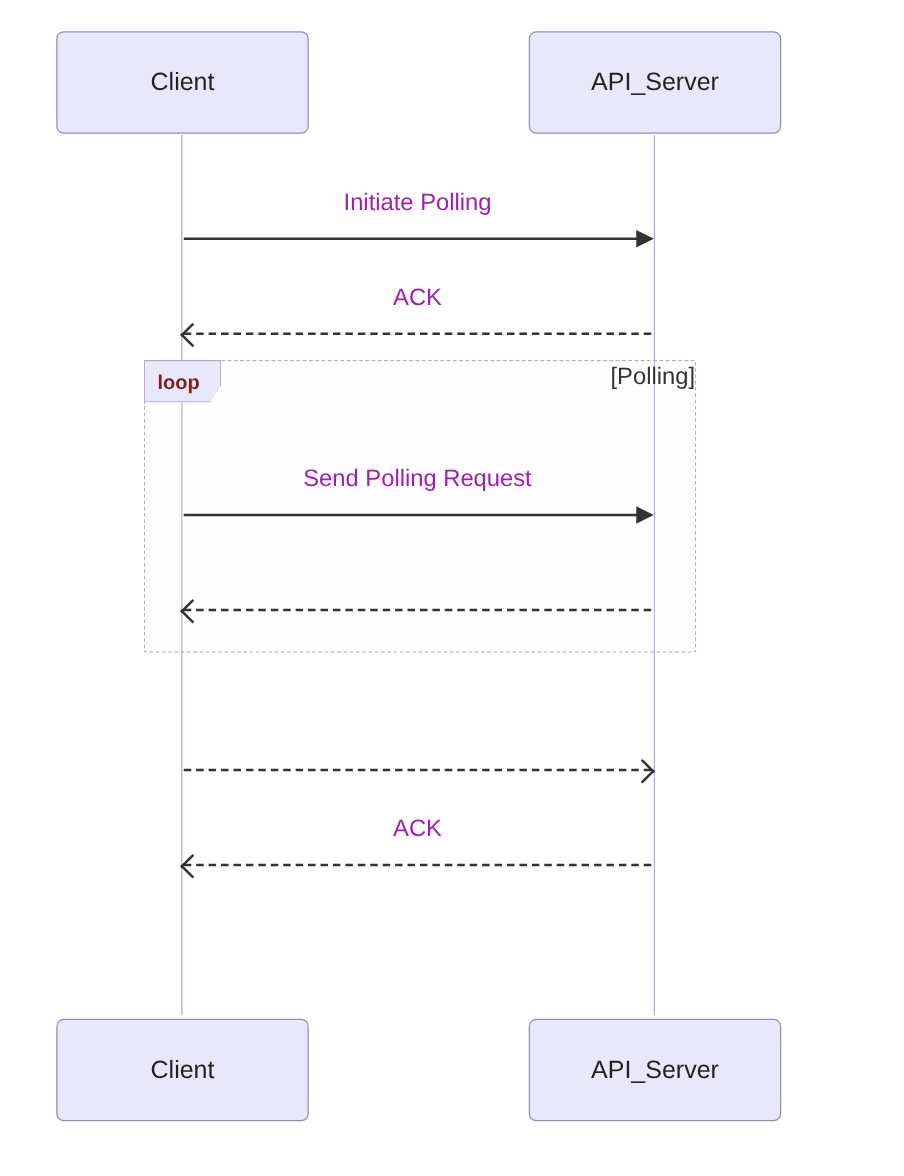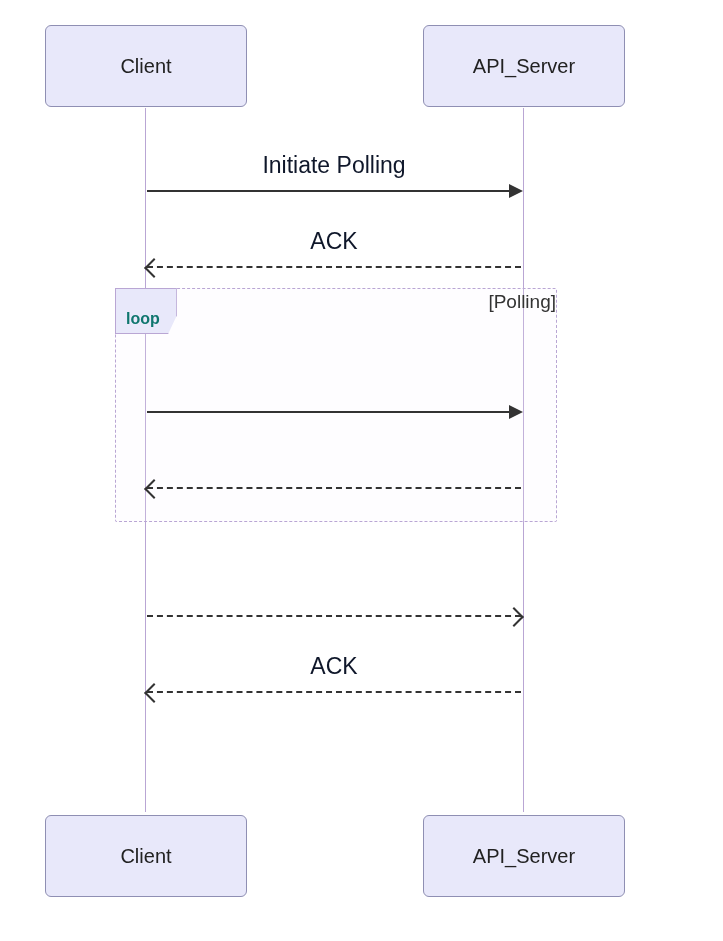--- a/index.html
+++ b/index.html
@@ -35,22 +35,22 @@
     width: 0;
     border-left: 1px solid #b9a6d4;
     top: 108px;
     height: 704px;
   }
   
   .msg-label {
     position: absolute;
     width: 300px;
     text-align: center;
-    font-size: 23px;
-    color: #0f172a;
+    font-size: 19px;
+    color: #a21caf;
   }
   
   .arrow {
     position: absolute;
     height: 0;
   }
   .arrow.solid { border-top: 2px solid #333; }
   .arrow.dashed { border-top: 2px dashed #333; }
   .arrow .head {
     position: absolute;
@@ -78,28 +78,28 @@
     position: absolute;
     border: 1.5px dashed #b9a6d4;
     border-radius: 2px;
     background: rgba(245,243,252,0.15);
   }
   .loop-tag {
     position: absolute;
     left: -1px;
     top: -1px;
     height: 28px;
-    padding: 16px 16px 0 10px;
+    padding: 4px 16px 0 10px;
     background: #e8e8fa;
     border: 1px solid #b9a6d4;
     display: flex;
     align-items: center;
     font-weight: 600;
     font-size: 16px;
-    color: #0f766e;
+    color: #7f1d1d;
     clip-path: polygon(0 0, 100% 0, 100% 60%, 86% 100%, 0 100%);
   }
   .loop-title {
     position: absolute;
     top: 2px;
     left: 0;
     width: 100%;
     text-align: right;
     font-size: 19px;
     color: #333;
@@ -130,20 +130,21 @@
     <div class="open-head"></div>
   </div>
 
   <div class="loop-frame" style="left:115px; top:288px; width:440px; height:232px;">
     <div class="loop-tag">
       <span>loop</span>
     </div>
     <div class="loop-title">[Polling]</div>
   </div>
 
+  <div class="msg-label" style="left:184px; top:373px;">Send Polling Request</div>
   <div class="arrow solid right" style="left:147px; top:411px; width:374px;">
     <div class="head"></div>
   </div>
 
   <div class="arrow dashed left" style="left:147px; top:487px; width:374px;">
     <div class="open-head"></div>
   </div>
 
   <div class="arrow dashed right" style="left:147px; top:615px; width:374px;">
     <div class="open-head"></div>

